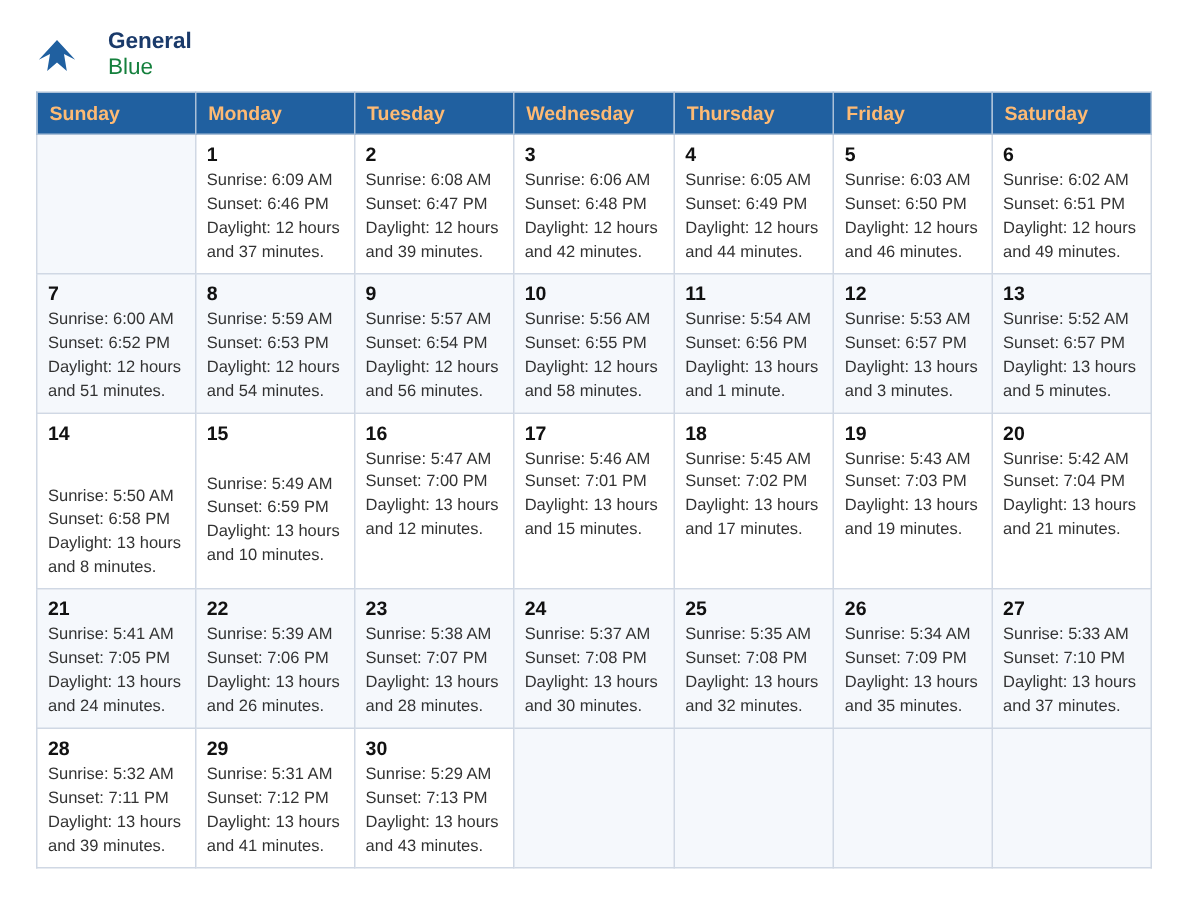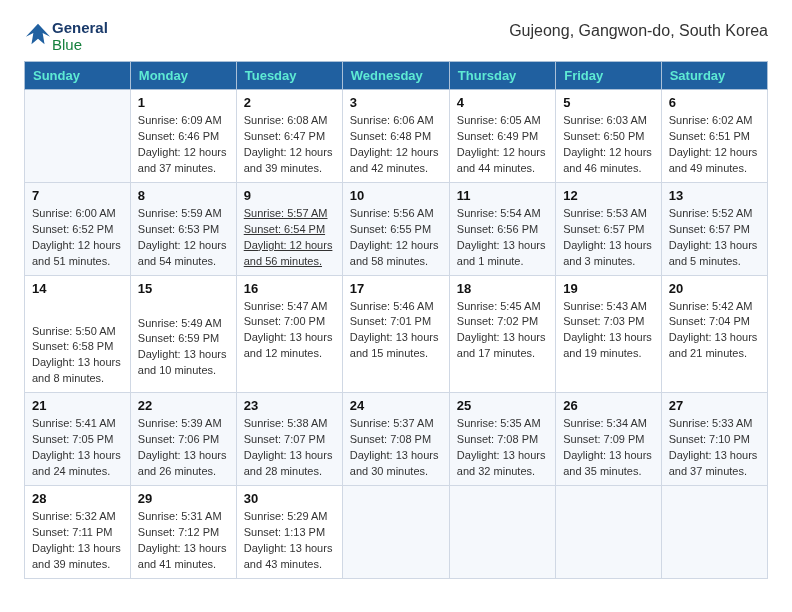--- a/index.html
+++ b/index.html
@@ -11,22 +11,22 @@
       padding: 20px 24px 20px 24px;
     }
     .header-row {
       display: flex;
       justify-content: space-between;
       align-items: flex-start;
       margin-bottom: 6px;
     }
     .logo {
       display: flex;
-      align-items: flex-start;
-      gap: 0;
+      align-items: center;
+      gap: 20px;
     }
     .logo-bird {
       width: 28px;
       height: 28px;
     }
     .title-block {
       text-align: right;
     }
     .month-title {
       font-size: 36px;
@@ -39,21 +39,21 @@
       color: #333;
       margin-top: 2px;
     }
     .calendar {
       width: 100%;
       border-collapse: collapse;
       margin-top: 8px;
     }
     .calendar th {
       background: #2060a0;
-      color: #5eead4;
+      color: #fdba74;
       font-size: 13px;
       font-weight: bold;
       text-align: left;
       padding: 6px 8px;
       border: 1px solid #aac0d8;
     }
     .calendar td {
       vertical-align: top;
       padding: 5px 7px;
       border: 1px solid #d0d8e4;
@@ -88,21 +88,20 @@
   <div class="logo">
     <svg class="logo-bird" viewBox="0 0 30 30" xmlns="http://www.w3.org/2000/svg">
       <polygon points="15,4 28,18 20,14 22,26 15,20 8,26 10,14 2,18" fill="#2060a0"></polygon>
     </svg>
     <div>
       <div style="font-size:15px;font-weight:bold;color:#1a3a6a;line-height:1.1">General</div>
       <div style="font-size:15px;font-weight:normal;color:#15803d;line-height:1.1">Blue</div>
     </div>
   </div>
   <div class="title-block">
-    <div class="location">Gujeong, Gangwon-do, South Korea</div>
   </div>
 </div>
 
 <table class="calendar">
   <thead>
     <tr>
     <th>Sunday</th>
         <th>Monday</th>
         <th>Tuesday</th>
         <th>Wednesday</th>
@@ -167,21 +166,21 @@
         </td>
         <td>
           <div class="day-num">8</div>
           <div class="day-info" style="white-space: pre-line;">Sunrise: 5:59 AM
 Sunset: 6:53 PM
 Daylight: 12 hours
 and 54 minutes.</div>
         </td>
         <td>
           <div class="day-num">9</div>
-          <div class="day-info" style="white-space: pre-line; text-decoration: underline;">Sunrise: 5:57 AM
+          <div class="day-info" style="white-space: pre-line;">Sunrise: 5:57 AM
 Sunset: 6:54 PM
 Daylight: 12 hours
 and 56 minutes.</div>
         </td>
         <td>
           <div class="day-num">10</div>
           <div class="day-info" style="white-space: pre-line;">Sunrise: 5:56 AM
 Sunset: 6:55 PM
 Daylight: 12 hours
 and 58 minutes.</div>
@@ -321,21 +320,21 @@
         <td>
           <div class="day-num">29</div>
           <div class="day-info" style="white-space: pre-line;">Sunrise: 5:31 AM
 Sunset: 7:12 PM
 Daylight: 13 hours
 and 41 minutes.</div>
         </td>
         <td>
           <div class="day-num">30</div>
           <div class="day-info" style="white-space: pre-line;">Sunrise: 5:29 AM
-Sunset: 1:13 PM
+Sunset: 7:13 PM
 Daylight: 13 hours
 and 43 minutes.</div>
         </td>
         <td class="empty-cell"></td>
         <td class="empty-cell"></td>
         <td class="empty-cell"></td>
         <td class="empty-cell"></td>
       </tr>
     </tbody>
 </table>

